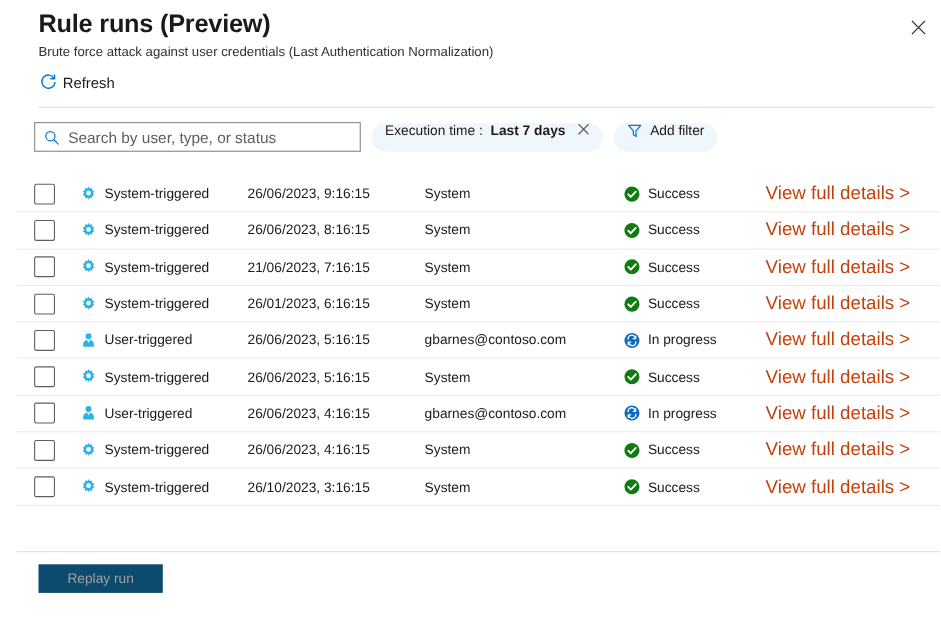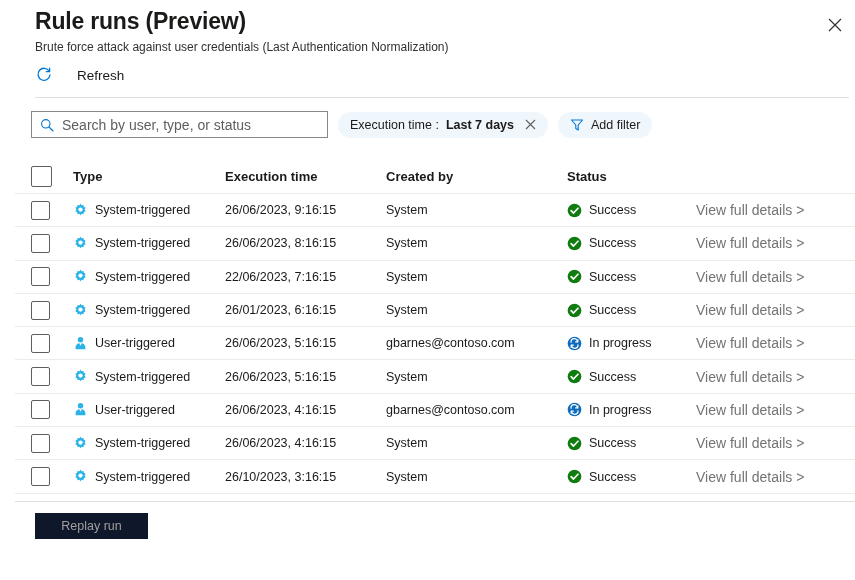--- a/index.html
+++ b/index.html
@@ -26,21 +26,21 @@
   .close-btn {
     position: absolute; right: 22px; top: 12px;
     width: 26px; height: 26px;
     display: flex; align-items: center; justify-content: center;
     cursor: pointer; color: #323130;
   }
 
   
   .command-bar {
     position: absolute; left: 20px; top: 66px;
-    display: flex; align-items: center; gap: 24px;
+    display: flex; align-items: center; gap: 4px;
     cursor: pointer;
   }
   .command-bar .cmd-label { font-size: 13.5px; color: #1b1a19; }
   .cmd-icon { width: 18px; height: 18px; display:block; }
 
   .divider {
     position: absolute; left: 20px; top: 97px;
     width: 814px; height: 1px; background: #e1dfdd;
   }
 
@@ -58,21 +58,21 @@
   .search-box input {
     border: none; outline: none; flex: 1;
     font-family: "Liberation Sans", sans-serif;
     font-size: 14px; color: #605e5c; background: transparent;
   }
   .search-box input::placeholder { color: #605e5c; }
 
   .pill {
     height: 26px; border-radius: 13px;
     background: #eff6fc;
-    display: flex; align-items: center; gap: 7px;
+    display: flex; gap: 7px;
     padding: 0 12px; cursor: pointer;
     font-size: 12.5px; color: #1b1a19;
     white-space: nowrap;
   }
   .pill .pill-strong { font-weight: bold; }
 
   
   .table-area {
     position: absolute; left: 0; top: 160px;
     width: 840px; height: 340px;
@@ -97,21 +97,21 @@
   .c-link  { left: 681px; }
 
   .checkbox {
     width: 19px; height: 19px;
     border: 1px solid #605e5c; background: #fff;
     border-radius: 2px; cursor: pointer;
   }
   .row.header .checkbox { width: 21px; height: 21px; }
 
   .link {
-    color: #737373; font-size: 14px;
+    color: #c2410c; font-size: 17px;
     cursor: pointer; white-space: nowrap;
   }
 
   .type-icon { width: 15px; height: 15px; display: block; flex: none; }
   .status-icon { width: 15px; height: 15px; display: block; flex: none; }
 
   
   .scrollbar {
     position: absolute; right: 0; top: 104px;
     width: 15px; height: 396px;
@@ -132,21 +132,21 @@
   }
 
   
   .footer-divider {
     position: absolute; left: 0; top: 501px;
     width: 840px; height: 1px; background: #e1dfdd;
   }
   .replay-btn {
     position: absolute; left: 20px; top: 513px;
     width: 113px; height: 26px;
-    background: #0f172a; border: none;
+    background: #0c4a6e; border: none;
     color: #a19f9d; font-size: 12.5px;
     font-family: "Liberation Sans", sans-serif;
     cursor: default;
     display: flex; align-items: center; justify-content: center;
   }
 </style>
 </head>
 <body>
 
 <div class="panel">
@@ -189,29 +189,20 @@
 
     <div class="pill">
       <svg width="14" height="14" viewBox="0 0 14 14">
         <path d="M1.5 2 L12.5 2 L8.2 7 L8.2 12 L5.8 10.5 L5.8 7 Z" stroke="#0078d4" stroke-width="1.1" fill="none" stroke-linejoin="round"></path>
       </svg>
       <span>Add filter</span>
     </div>
   </div>
 
   <div class="table-area">
-    <div class="row header">
-      <div class="cell c-check">
-        <div class="checkbox"></div>
-      </div>
-      <div class="cell c-type">Type</div>
-      <div class="cell c-time">Execution time</div>
-      <div class="cell c-by">Created by</div>
-      <div class="cell c-status">Status</div>
-    </div>
     <div id="rows-container">
         <div class="row">
           <div class="cell c-check">
             <div class="checkbox"></div>
           </div>
           <div class="cell c-type">
             <svg class="type-icon" viewBox="0 0 16 16">
               <path fill="#2bb3e8" d="M8 0.6l1 1.9 2.1-.5.5 2.1 1.9 1-1.1 1.9 1.1 1.9-1.9 1-.5 2.1-2.1-.5-1 1.9-1-1.9-2.1.5-.5-2.1-1.9-1L3.6 7 2.5 5.1l1.9-1 .5-2.1 2.1.5z"></path>
               <circle cx="8" cy="7" r="2.3" fill="#ffffff"></circle>
             </svg>
@@ -258,21 +249,21 @@
           <div class="cell c-check">
             <div class="checkbox"></div>
           </div>
           <div class="cell c-type">
             <svg class="type-icon" viewBox="0 0 16 16">
               <path fill="#2bb3e8" d="M8 0.6l1 1.9 2.1-.5.5 2.1 1.9 1-1.1 1.9 1.1 1.9-1.9 1-.5 2.1-2.1-.5-1 1.9-1-1.9-2.1.5-.5-2.1-1.9-1L3.6 7 2.5 5.1l1.9-1 .5-2.1 2.1.5z"></path>
               <circle cx="8" cy="7" r="2.3" fill="#ffffff"></circle>
             </svg>
             <span>System-triggered</span>
           </div>
-          <div class="cell c-time">22/06/2023, 7:16:15</div>
+          <div class="cell c-time">21/06/2023, 7:16:15</div>
           <div class="cell c-by">System</div>
           <div class="cell c-status">
             <svg class="status-icon" viewBox="0 0 16 16">
               <circle cx="8" cy="8" r="7.3" fill="#107c10"></circle>
               <path d="M4.4 8.2 L6.9 10.7 L11.7 5.6" stroke="#ffffff" stroke-width="1.8" fill="none" stroke-linecap="round" stroke-linejoin="round"></path>
             </svg>
             <span>Success</span>
           </div>
           <div class="cell c-link">
             <span class="link">View full details &gt;</span>

